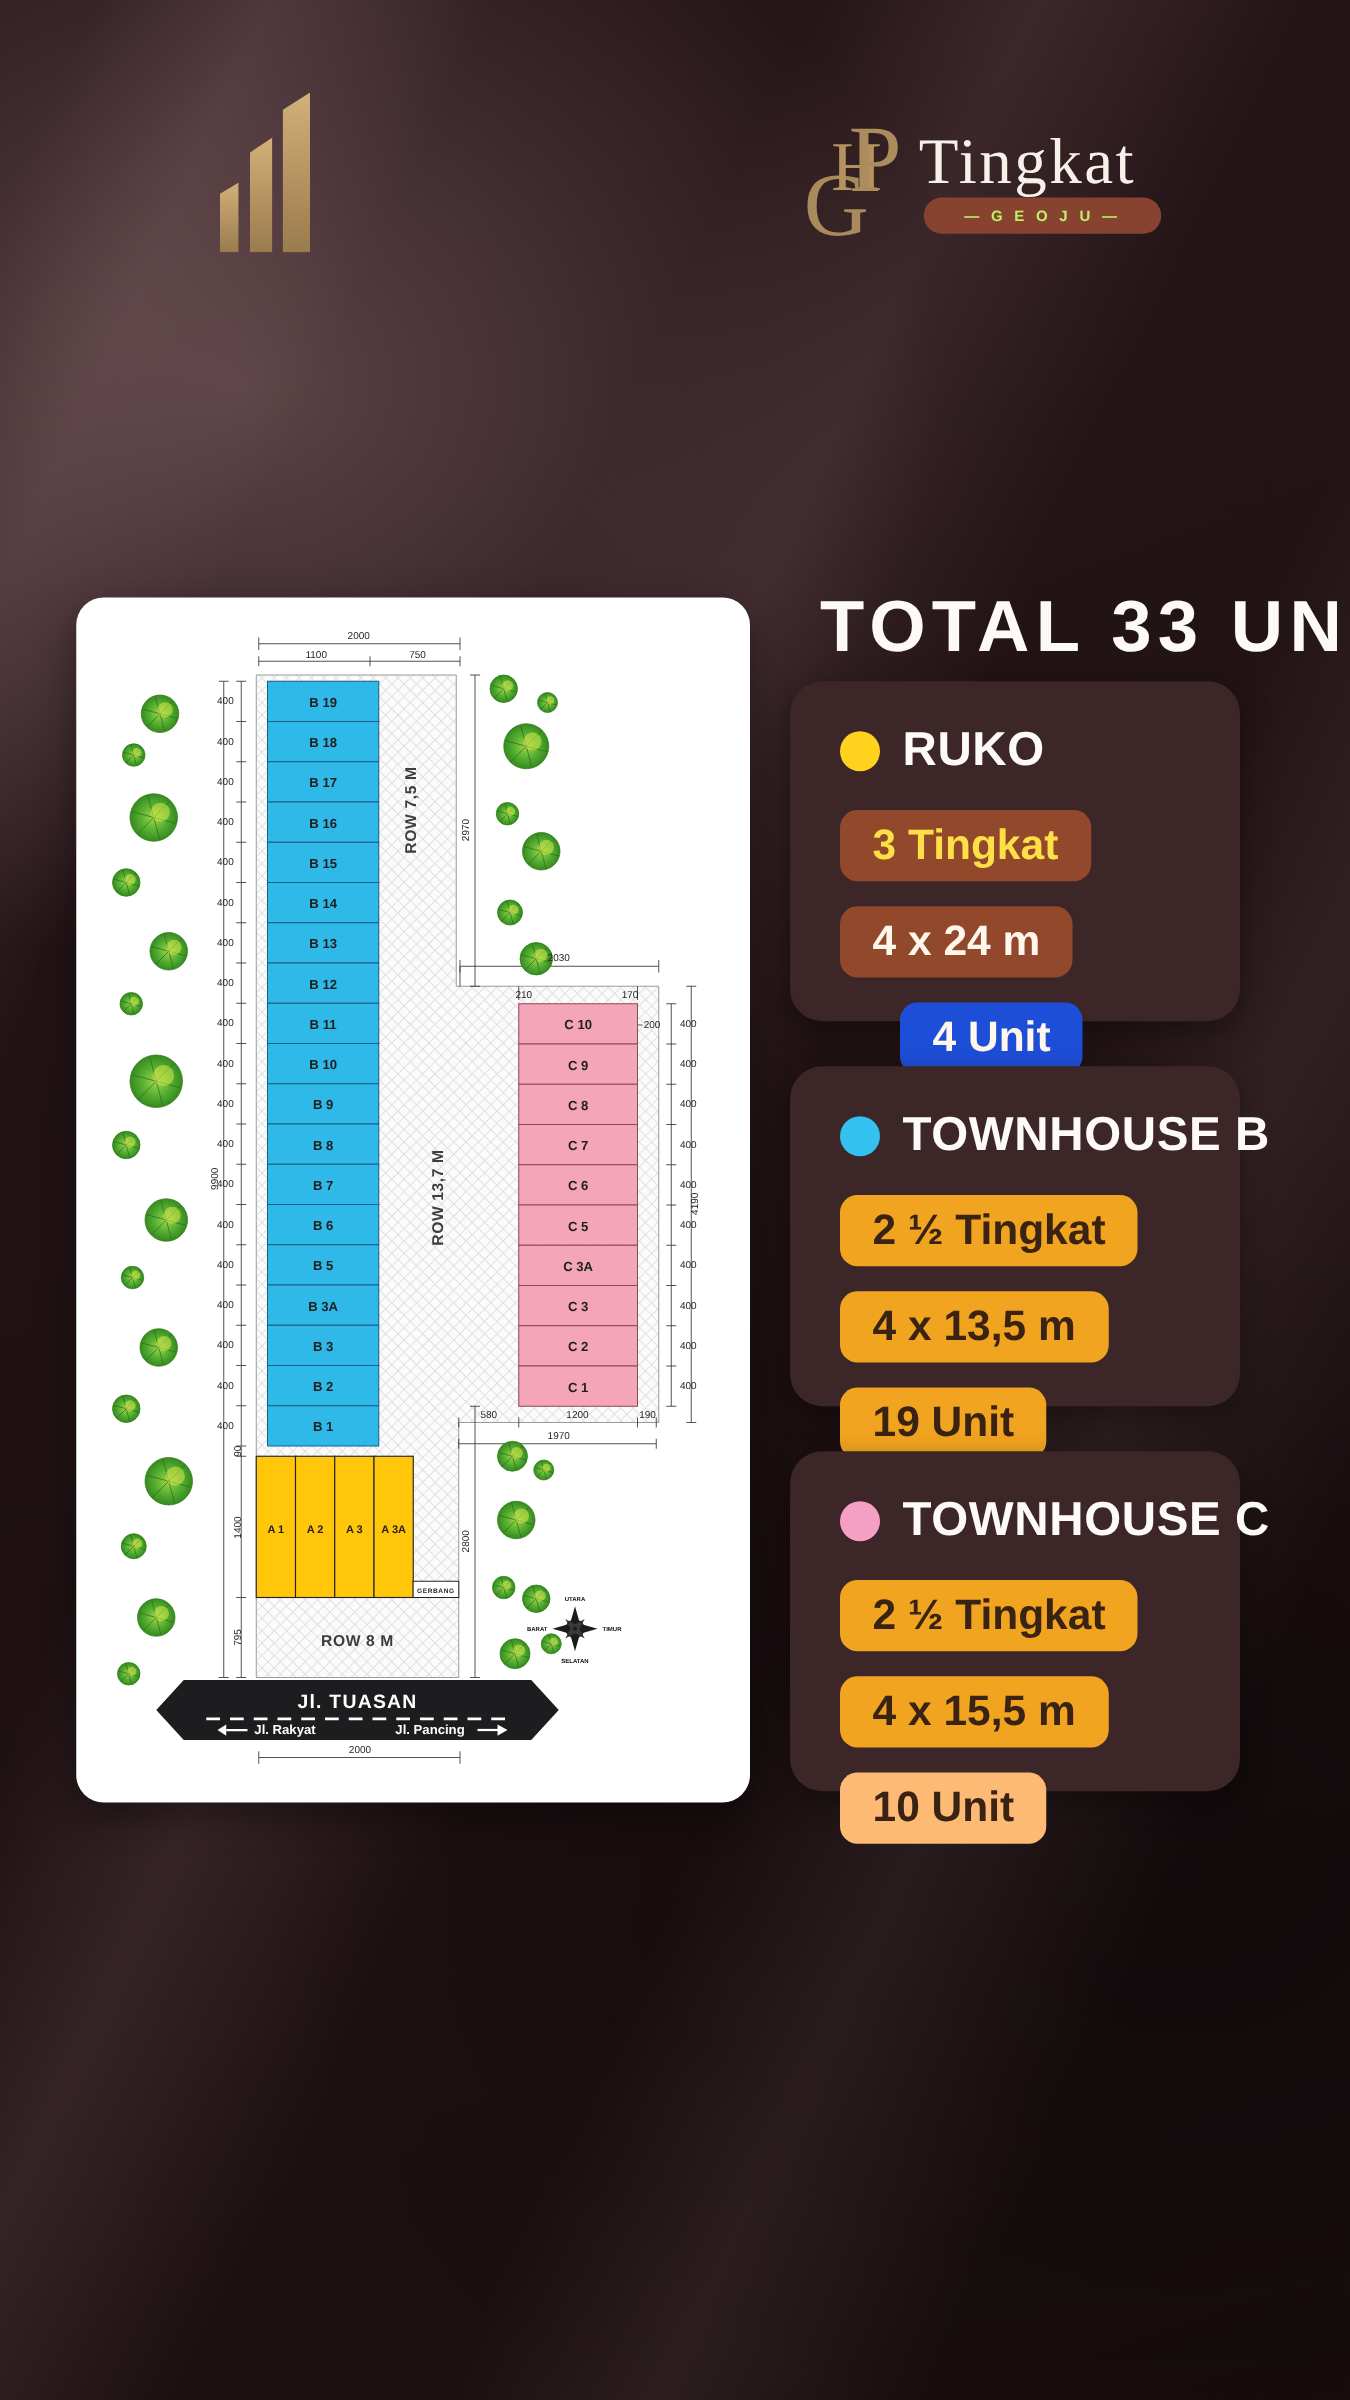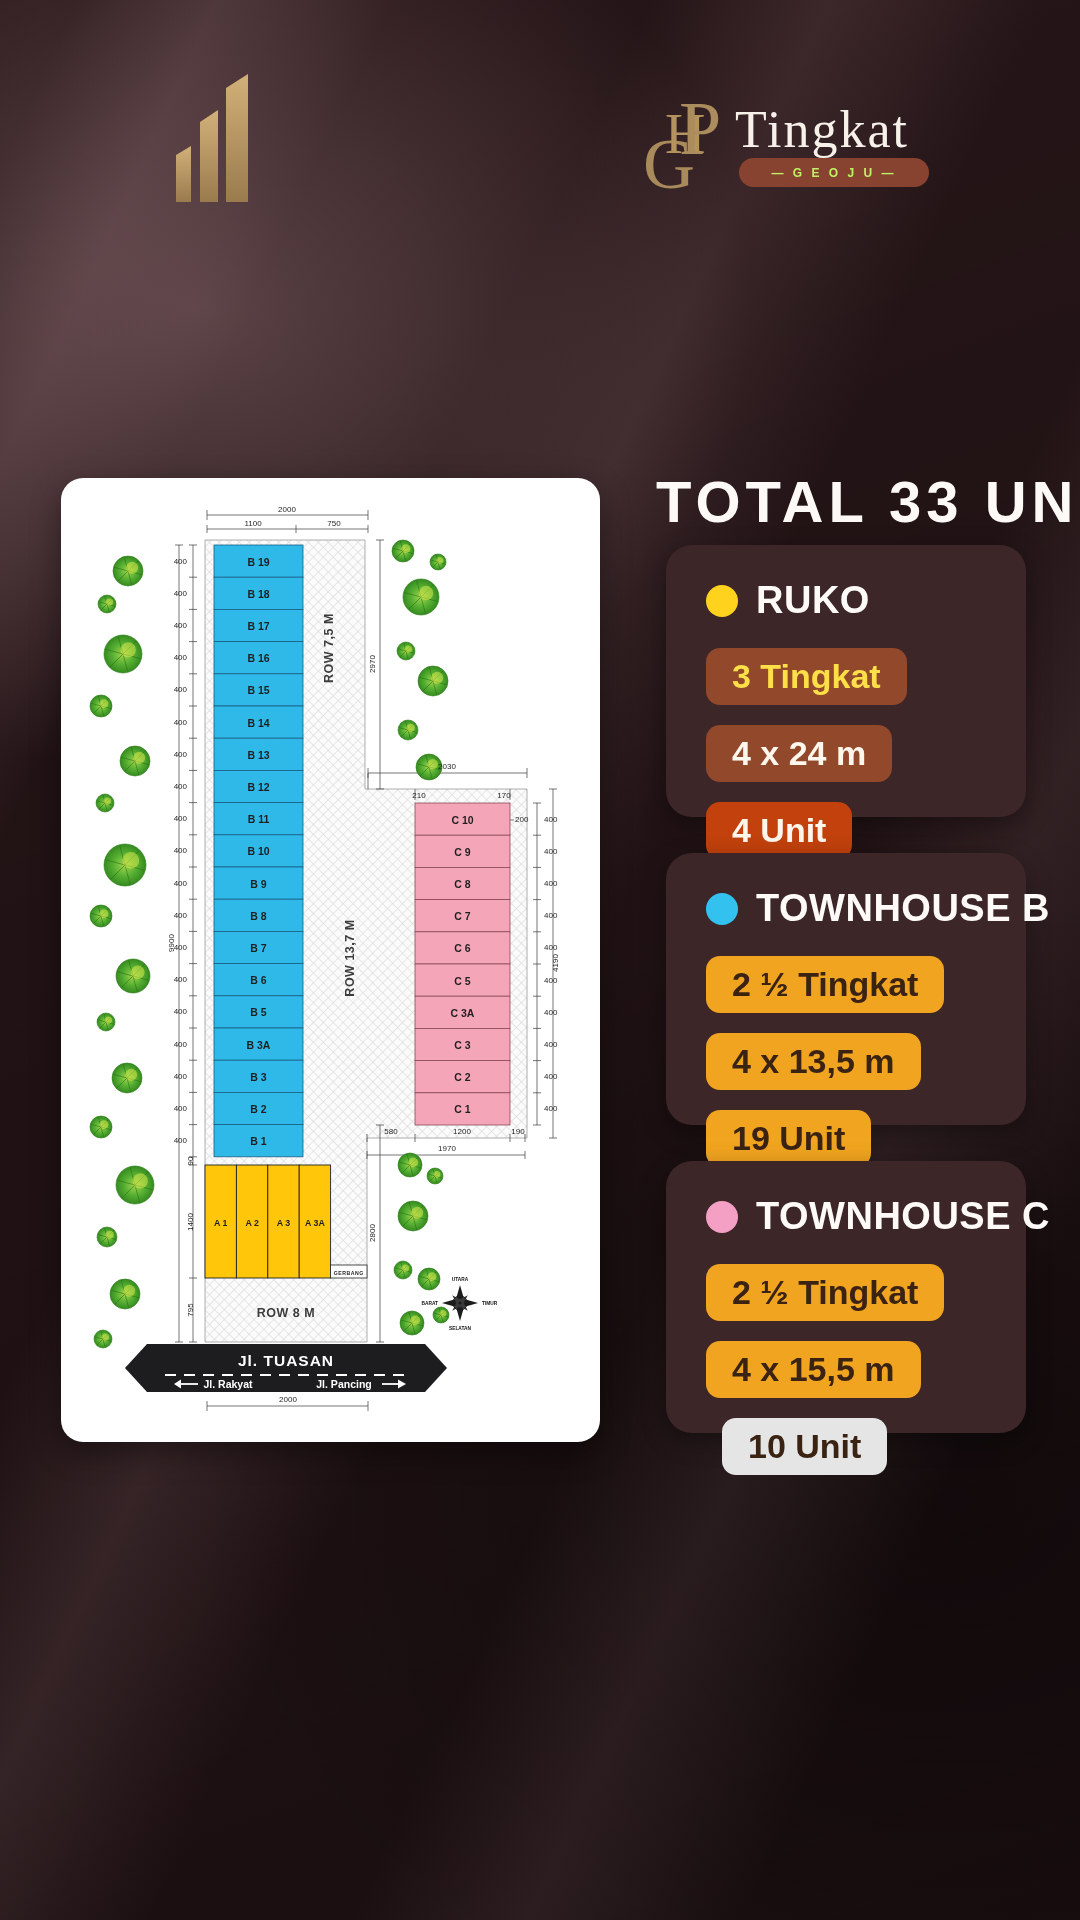--- a/index.html
+++ b/index.html
@@ -22,21 +22,21 @@
   .monogram{position:absolute;left:0;top:2px;width:95px;height:108px;font-family:"Liberation Serif",serif;color:#a98a5b;}
   .monogram span{position:absolute;line-height:1;}
   .monogram .mg{left:0;top:34px;font-size:72px;}
   .monogram .mh{left:22px;top:12px;font-size:56px;color:#b4935f;}
   .monogram .mp{left:36px;top:-4px;font-size:76px;color:#ab8c5d;}
   .brand-name{position:absolute;left:92px;top:8px;font-family:"Liberation Serif",serif;font-size:52px;color:#f7f1ea;letter-spacing:2px;}
   .brand-badge{position:absolute;left:96px;top:66px;width:190px;height:29px;border-radius:15px;background:#87432f;color:#bef264;
     display:flex;align-items:center;justify-content:center;font-size:12px;font-weight:700;letter-spacing:3px;}
   
   .total-title{position:absolute;left:656px;top:468px;font-size:58px;font-weight:700;letter-spacing:5px;color:#fdf9f6;white-space:nowrap;}
-  .legend{position:absolute;left:666px;top:545px;width:360px;display:flex;flex-direction:column;gap:36px;}
+  .legend{position:absolute;left:632px;top:545px;width:360px;display:flex;flex-direction:column;gap:36px;}
   .scard{box-sizing:border-box;width:360px;height:272px;background:#3C2628;border-radius:26px;box-shadow:0 8px 24px rgba(0,0,0,.35);
     padding:34px 30px 0 40px;display:flex;flex-direction:column;}
   .scard-head{display:flex;align-items:center;gap:18px;margin-bottom:6px;}
   .scard-head .dot{width:32px;height:32px;border-radius:50%;flex:0 0 auto;}
   .scard-head h2{margin:0;font-size:38px;font-weight:800;color:#fdfaf7;letter-spacing:.5px;white-space:nowrap;}
   .pill{align-self:flex-start;margin-top:20px;padding:9px 26px;border-radius:14px;font-size:34px;font-weight:700;white-space:nowrap;}
   
   .plan-card{position:absolute;left:61px;top:478px;width:539px;height:964px;background:#ffffff;border-radius:22px;
     box-shadow:0 10px 30px rgba(0,0,0,.4);}
   svg text{font-family:"Liberation Sans",sans-serif;fill:#1f1f1f;}
@@ -72,39 +72,39 @@
 
   <div class="total-title">TOTAL 33 UNIT</div>
   <div class="legend" id="legend-cards">
       <div class="scard">
         <div class="scard-head">
           <span class="dot" style="background: rgb(255, 210, 30);"></span>
           <h2>RUKO</h2>
         </div>
         <span class="pill" style="background: rgb(145, 72, 43); color: #fde047;">3 Tingkat</span>
         <span class="pill" style="background: rgb(145, 72, 43); color: rgb(255, 246, 236);">4 x 24 m</span>
-        <span class="pill" style="background: #c2410c; color: rgb(255, 246, 236);">4 Unit</span>
+        <span class="pill" style="background: #1d4ed8; color: rgb(255, 246, 236); margin-left: 48px;">4 Unit</span>
       </div>
       <div class="scard">
         <div class="scard-head">
           <span class="dot" style="background: rgb(51, 194, 240);"></span>
           <h2>TOWNHOUSE B</h2>
         </div>
         <span class="pill" style="background: rgb(241, 164, 31); color: rgb(58, 35, 19);">2 ½ Tingkat</span>
         <span class="pill" style="background: rgb(241, 164, 31); color: rgb(58, 35, 19);">4 x 13,5 m</span>
         <span class="pill" style="background: rgb(241, 164, 31); color: rgb(58, 35, 19);">19 Unit</span>
       </div>
       <div class="scard">
         <div class="scard-head">
           <span class="dot" style="background: rgb(244, 159, 196);"></span>
           <h2>TOWNHOUSE C</h2>
         </div>
         <span class="pill" style="background: rgb(241, 164, 31); color: rgb(58, 35, 19);">2 ½ Tingkat</span>
         <span class="pill" style="background: rgb(241, 164, 31); color: rgb(58, 35, 19);">4 x 15,5 m</span>
-        <span class="pill" style="background: #e5e5e5; color: rgb(58, 35, 19); margin-left: 16px;">10 Unit</span>
+        <span class="pill" style="background: #fdba74; color: rgb(58, 35, 19);">10 Unit</span>
       </div>
     </div>
 
   <div class="plan-card">
     <svg id="plan-svg" viewBox="0 0 539 964" width="539" height="964">
       <defs>
         <pattern id="hatch" width="7" height="7" patternUnits="userSpaceOnUse" patternTransform="rotate(45)">
           <rect width="7" height="7" fill="#fbfbfb"></rect>
           <path d="M0 3.5 H7 M3.5 0 V7" stroke="#dcdcdc" stroke-width="0.7"></path>
         </pattern>

